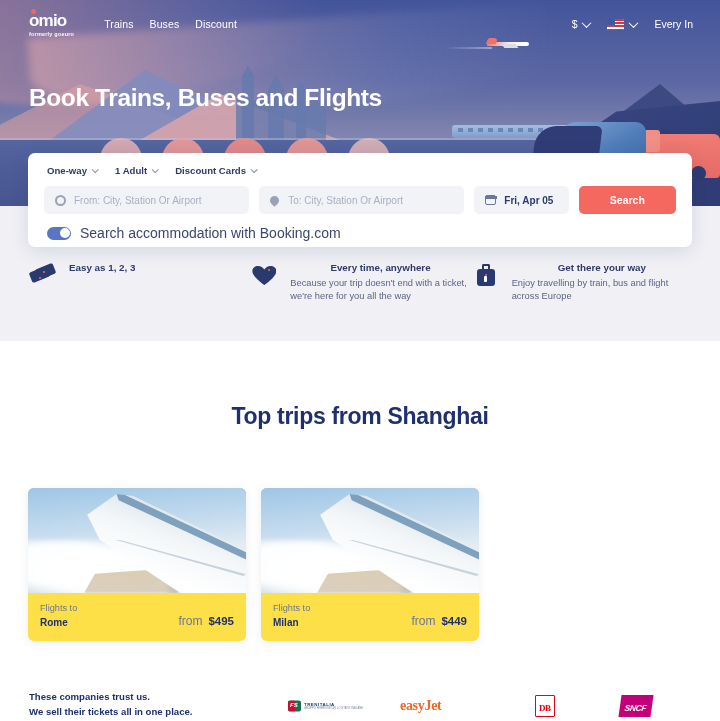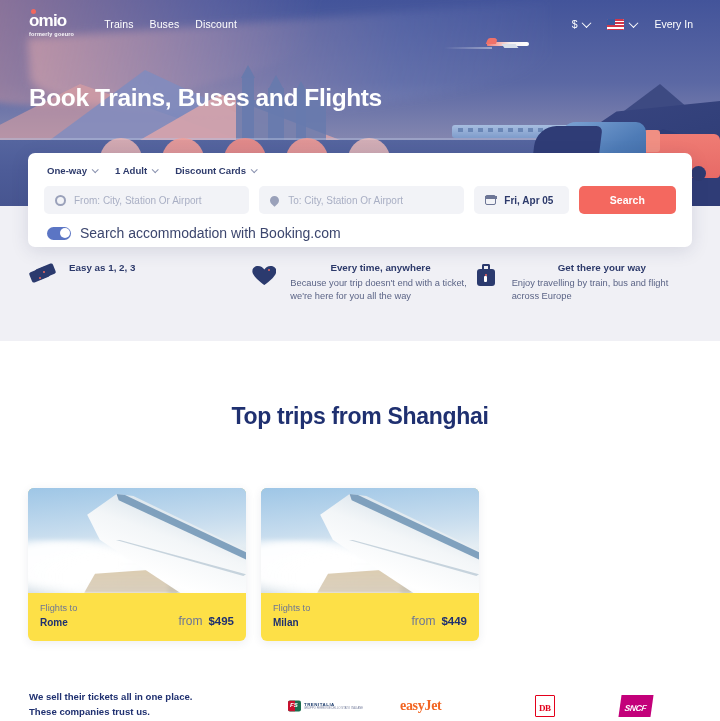--- a/index.html
+++ b/index.html
@@ -601,22 +601,22 @@
       <div class="card-price">
         <span class="price-from">from</span>
         <span class="price-val">$449</span>
       </div>
     </div>
   </div>
 </div>
 
 <div class="partners">
   <div class="partners-text">
+    <div>These companies trust us.</div>
     <div>We sell their tickets all in one place.</div>
-    <div>These companies trust us.</div>
   </div>
   <div class="logo-row">
     <div class="plogo p-trenitalia">
       <span class="tren-mark"></span>
       <span class="tren-txt">
         <span class="tren-1">TRENITALIA</span>
         <span class="tren-2">GRUPPO FERROVIE DELLO STATO ITALIANE</span>
       </span>
     </div>
     <div class="plogo p-easyjet">easyJet</div>

